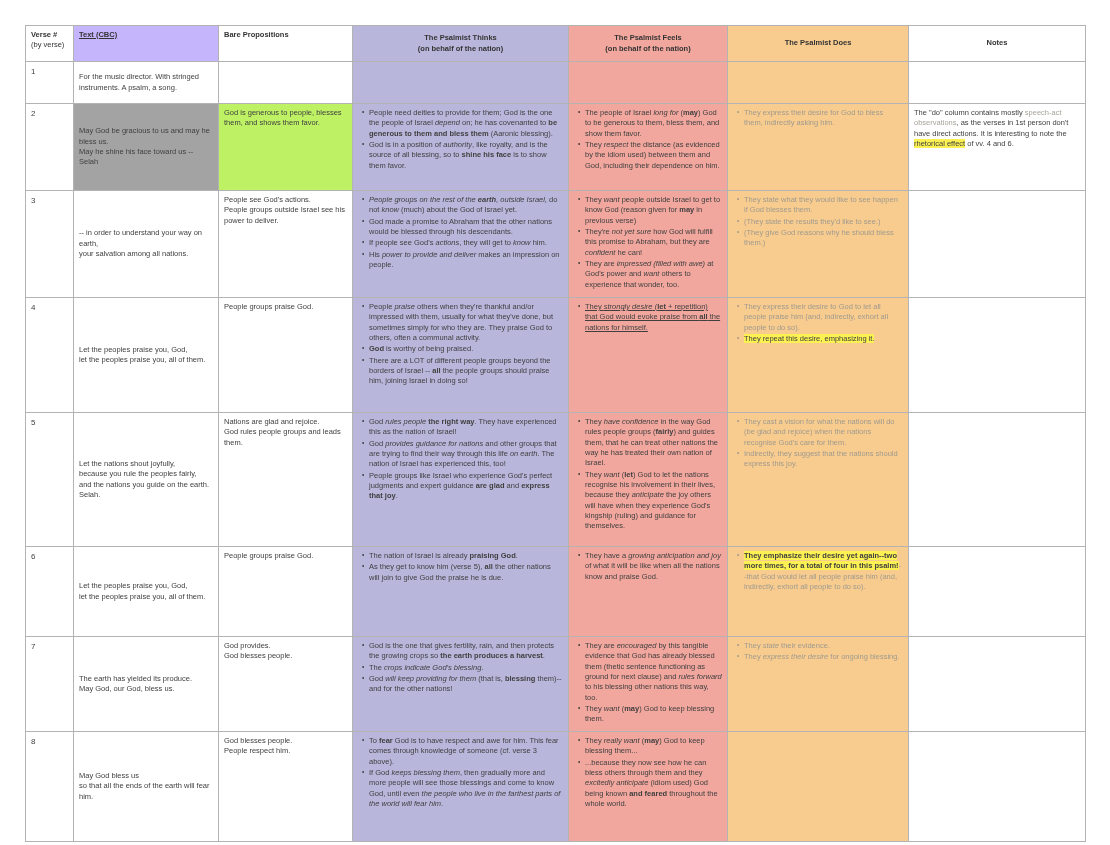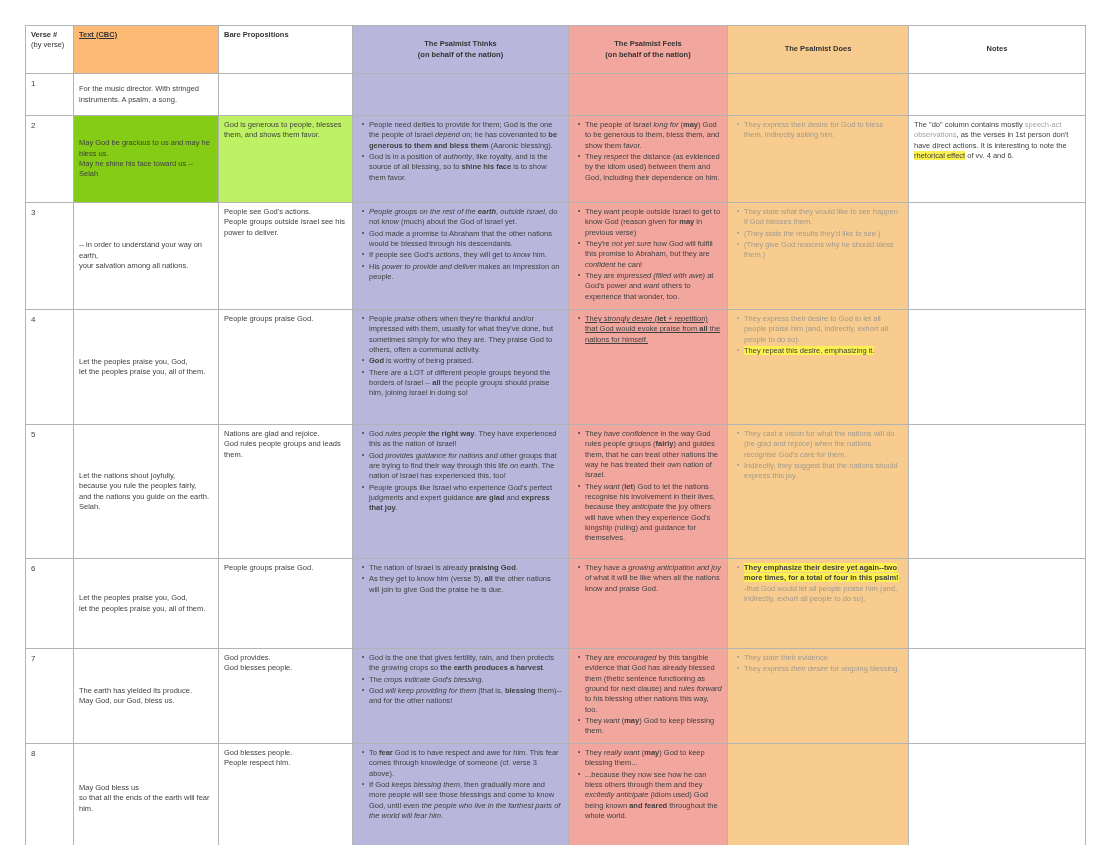--- a/index.html
+++ b/index.html
@@ -43,26 +43,26 @@
     <colgroup>
         <col style="width: 48px;">
         <col style="width: 145px;">
         <col style="width: 134px;">
         <col style="width: 216px;">
         <col style="width: 159px;">
         <col style="width: 181px;">
         <col style="width: 177px;">
       </colgroup>
     <thead>
-      <tr style="height: 48px;">
+      <tr style="height: 36px;">
           <th class="" style="background: rgb(255, 255, 255);">
             <div>Verse #</div>
             <div class="sub-normal">(by verse)</div>
           </th>
-          <th class="" style="background: #fdba74; text-decoration: underline;">
+          <th class="" style="background: #c4b5fd; text-decoration: underline;">
             <div>Text (CBC)</div>
           </th>
           <th class="" style="background: rgb(255, 255, 255);">
             <div>Bare Propositions</div>
           </th>
           <th class="center" style="background: rgb(184, 182, 219);">
             <div>The Psalmist Thinks</div>
             <div>(on behalf of the nation)</div>
           </th>
           <th class="center" style="background: rgb(241, 167, 158);">
@@ -88,21 +88,21 @@
           </td>
           <td class="col-thinks" style="background: rgb(184, 182, 219);"></td>
           <td class="col-feels" style="background: rgb(241, 167, 158);"></td>
           <td class="col-does" style="background: rgb(248, 204, 143);"></td>
           <td class="col-notes" style="background: rgb(255, 255, 255);">
             <div></div>
           </td>
         </tr>
         <tr style="height: 87px;">
           <td class="col-verse" style="background: rgb(255, 255, 255);">2</td>
-          <td class="col-text" style="background: #84cc16;">
+          <td class="col-text" style="background: #a3a3a3;">
             <div>May God be gracious to us and may he bless us.<br>May he shine his face toward us --<br>Selah</div>
           </td>
           <td class="col-props" style="background: #bef264;">
             <div>God is generous to people, blesses them, and shows them favor.</div>
           </td>
           <td class="col-thinks" style="background: rgb(184, 182, 219);">
             <ul class="bul">
               <li>People need deities to provide for them; God is the one the people of Israel <i>depend</i> on; he has covenanted to <b>be generous to them and bless them</b> (Aaronic blessing).</li>
               <li>God is in a position of <i>authority</i>, like royalty, and is the source of all blessing, so to <b>shine his face</b> is to show them favor.</li>
             </ul>

